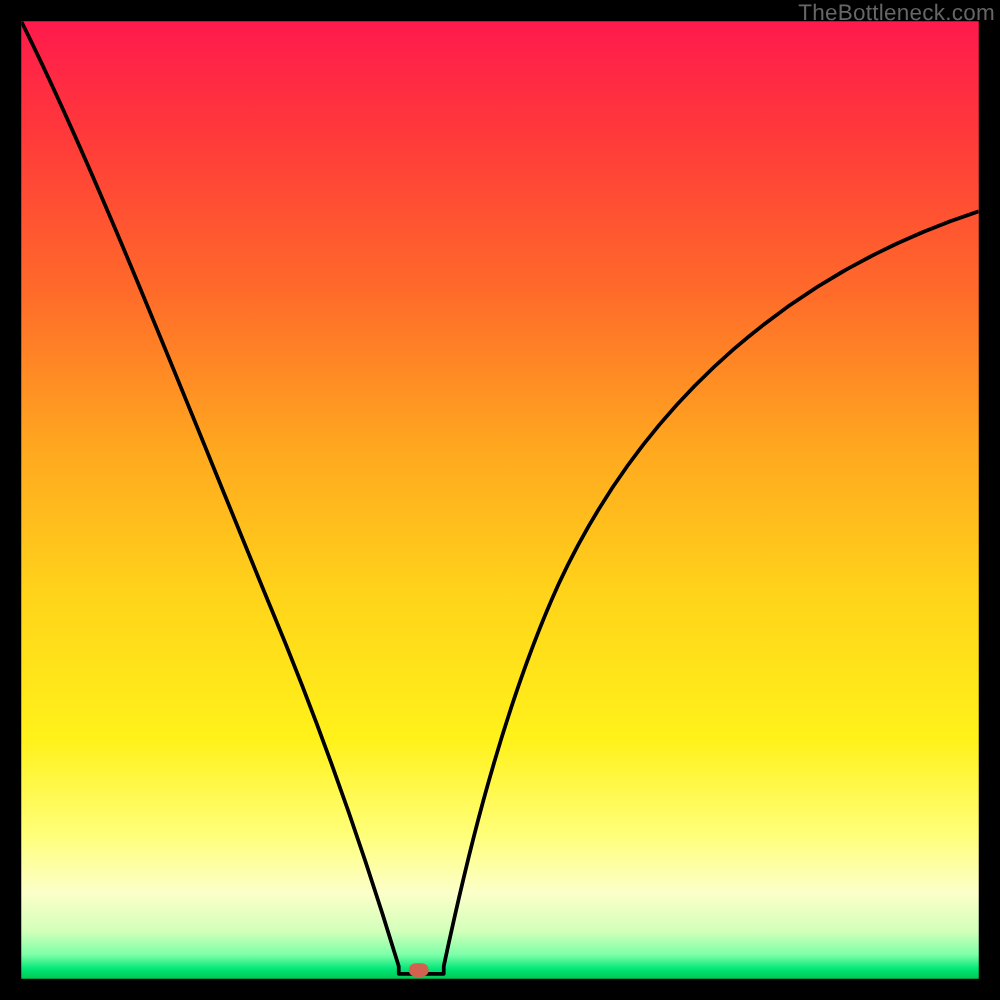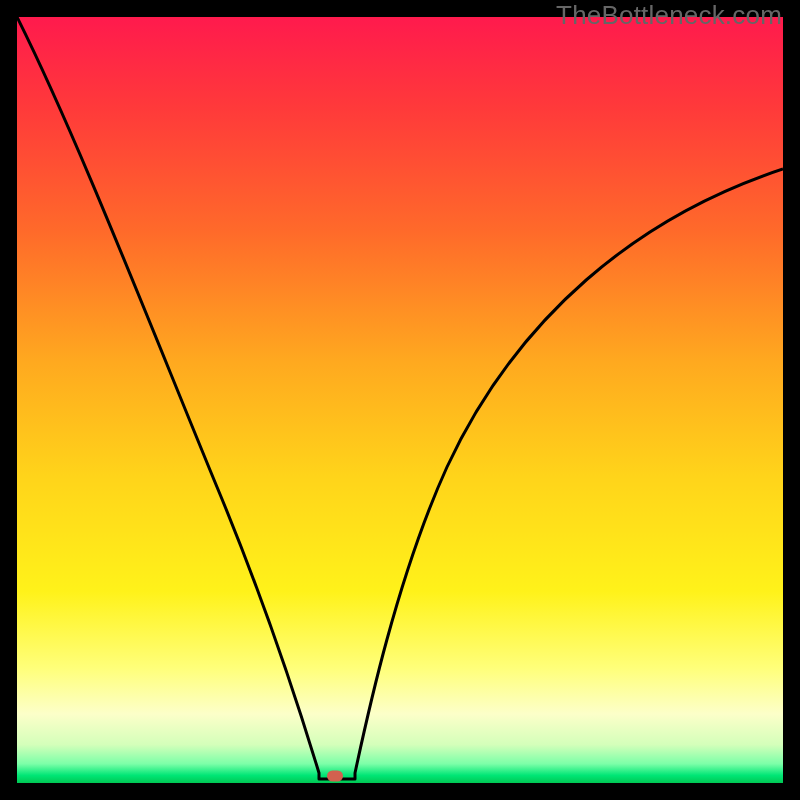--- a/index.html
+++ b/index.html
@@ -29,23 +29,23 @@
       #fcffc9 91%,
       #d4ffba 95%,
       #7cffa8 97.5%,
       #00e676 99%,
       #00c853 100%
     );
   }
   .watermark {
     position: absolute;
     top: 0px;
-    right: 18px;
+    right: 4px;
     color: #666;
-    font-size: 26px;
+    font-size: 18px;
     font-weight: 500;
     letter-spacing: 0.2px;
     user-select: none;
   }
   svg.curve {
     position: absolute;
     left: 17px;
     top: 17px;
     width: 766px;
     height: 766px;

